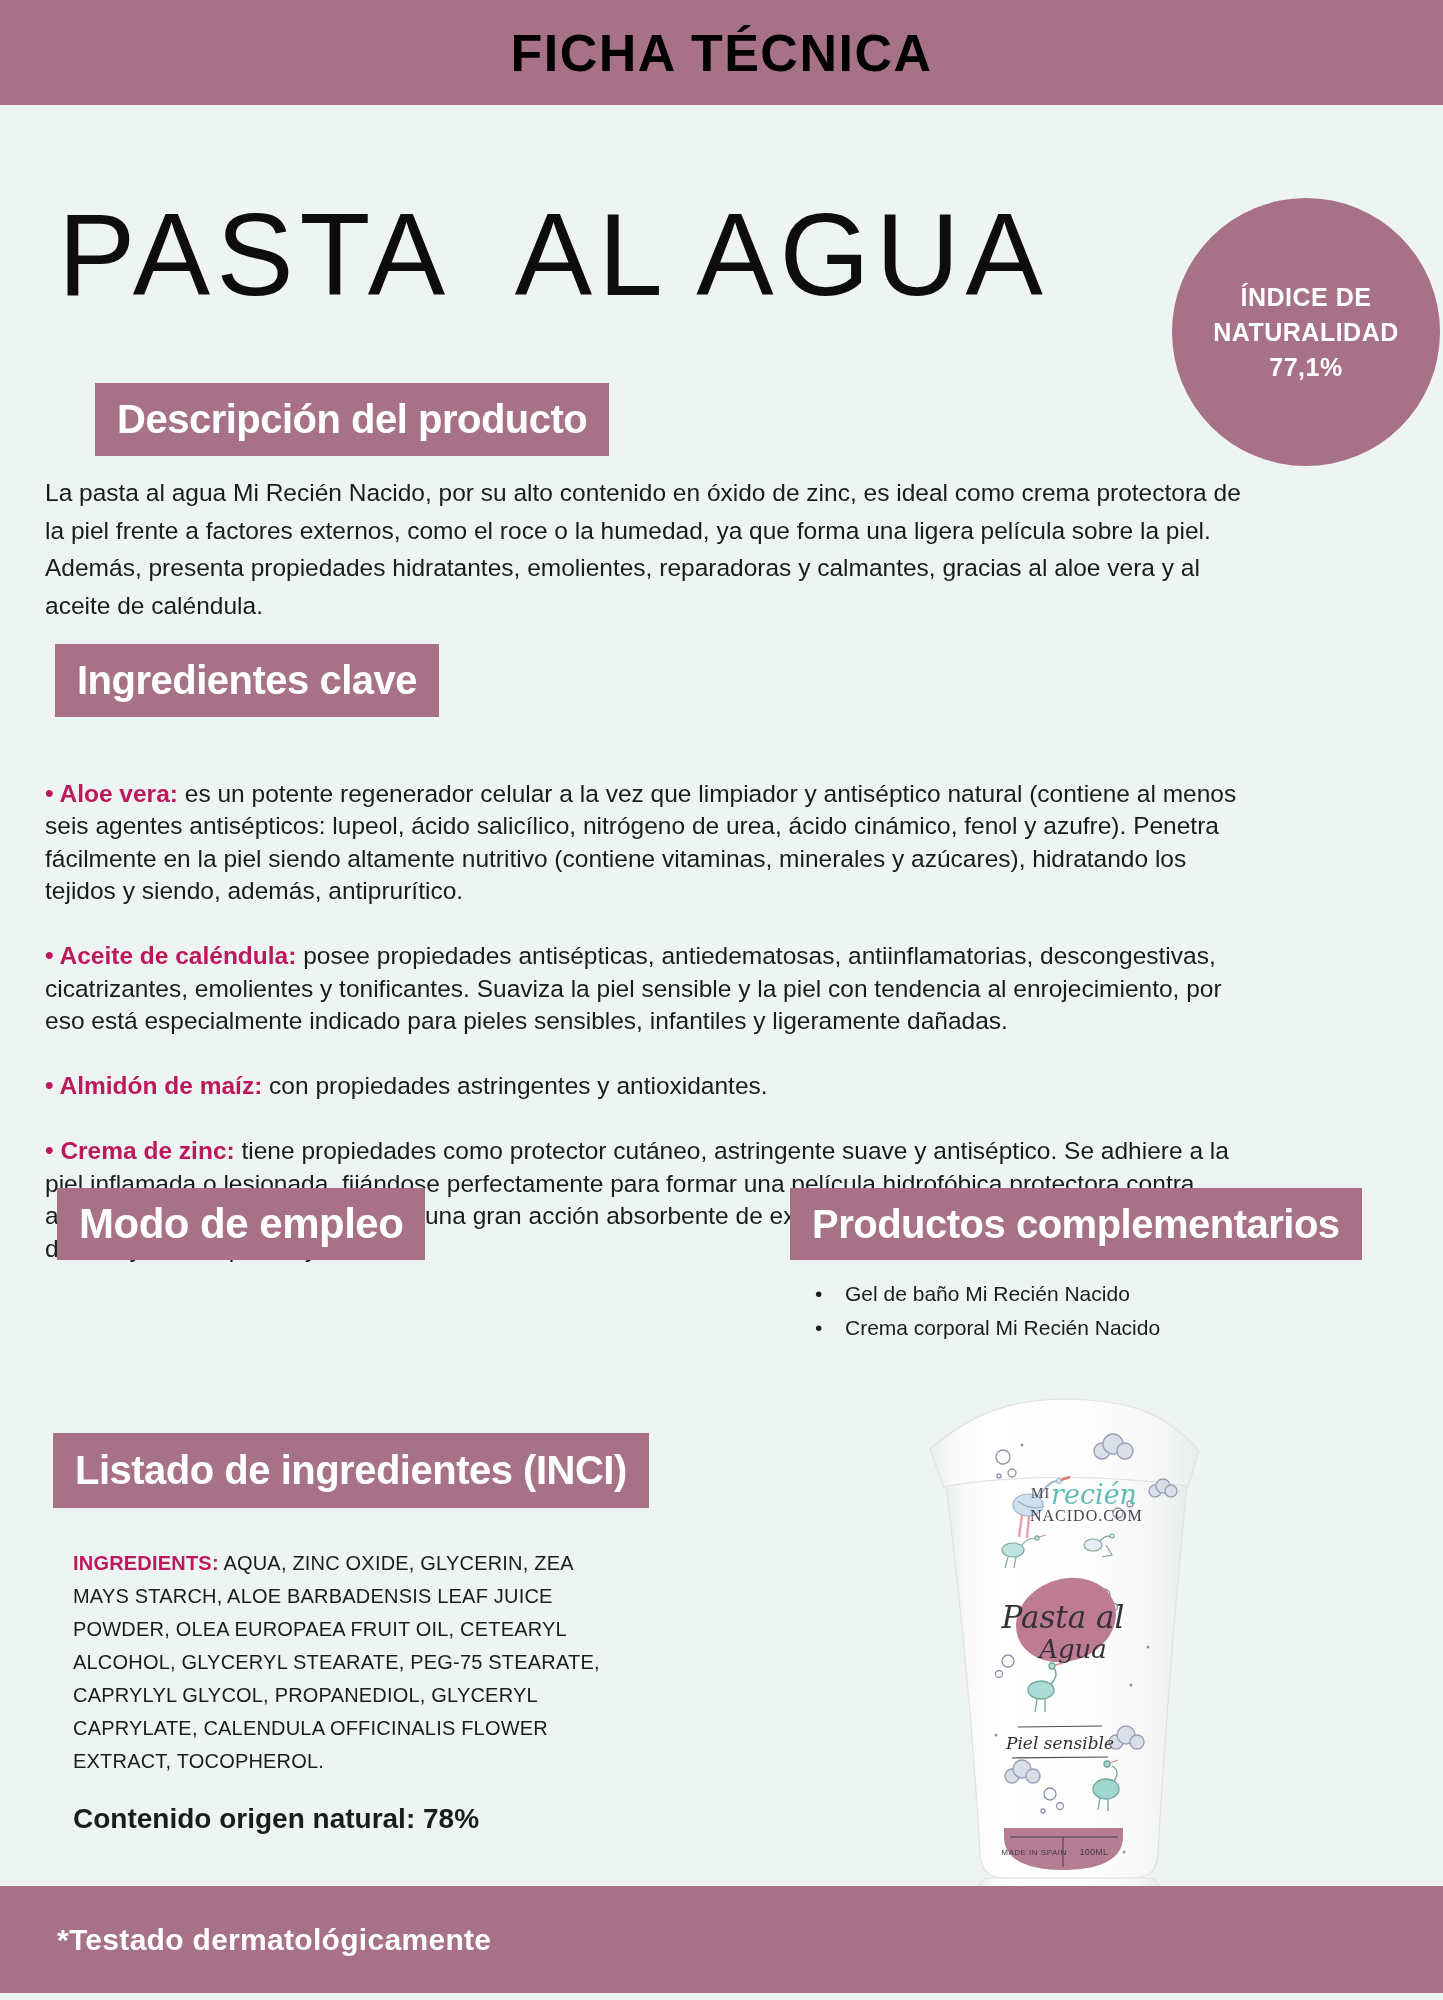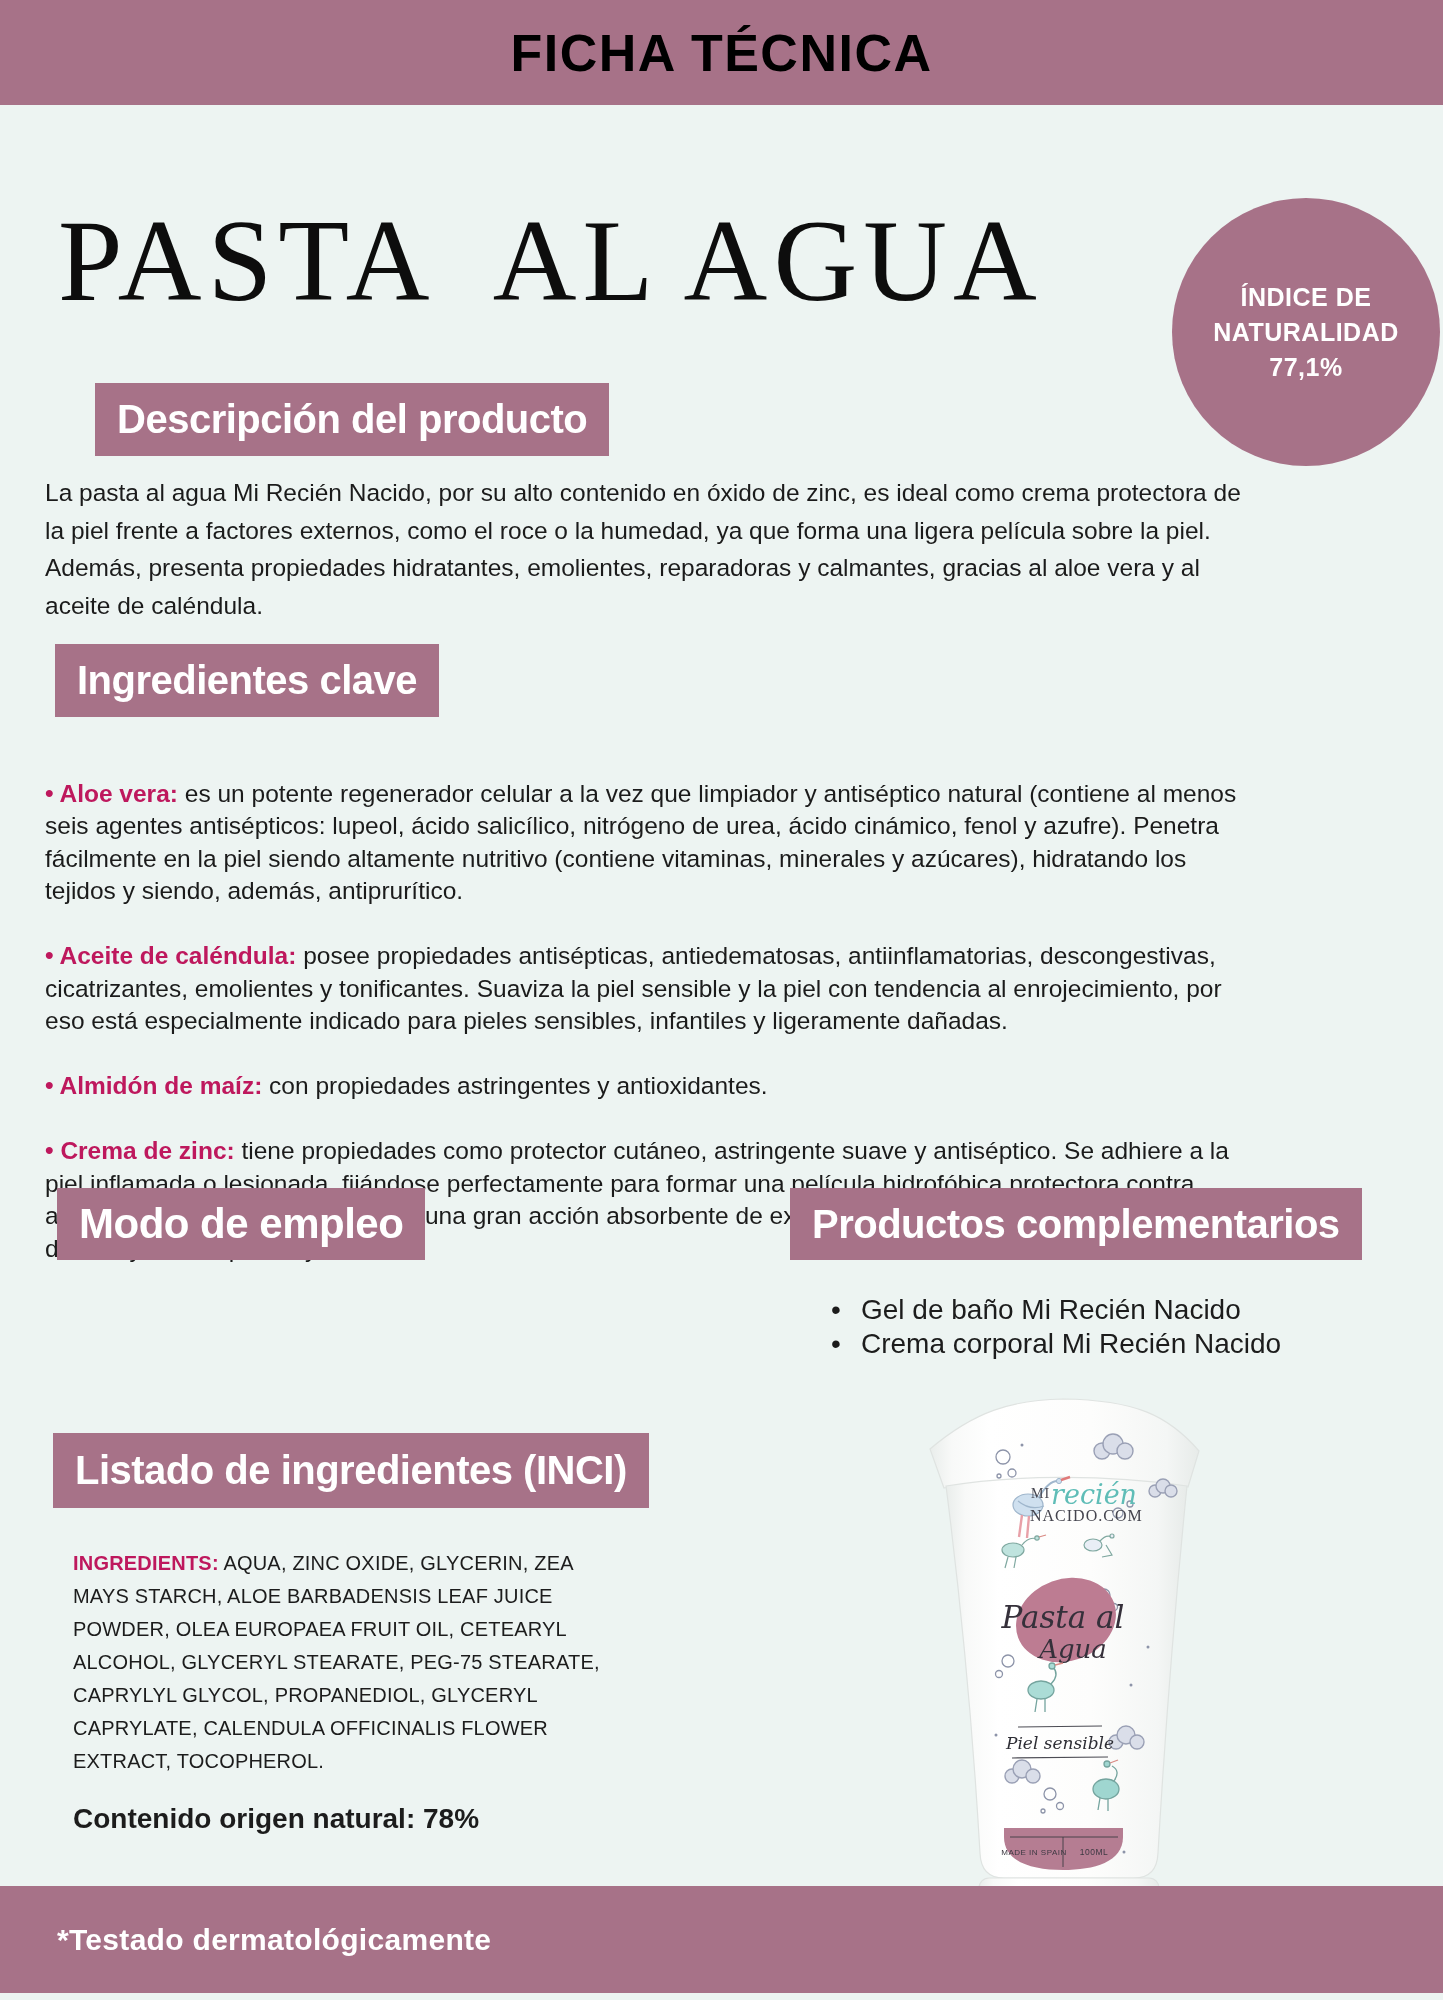--- a/index.html
+++ b/index.html
@@ -8,37 +8,37 @@
     background:#edf4f2;
     font-family:"Liberation Sans",sans-serif;
     color:#1c1c1c;
   }
   .abs{position:absolute;}
   
   .topbar{left:0;top:0;width:1443px;height:105px;background:#a77288;
     display:flex;align-items:center;justify-content:center;}
   .topbar-title{color:#000000;font-weight:bold;font-size:52px;letter-spacing:1.5px;}
   
-  .page-title{left:58px;top:203px;font-family:Liberation Serif, serif;
+  .page-title{left:58px;top:197px;font-family:Liberation Sans, sans-serif;
     font-size:116px;letter-spacing:6px;color:#0d0d0d;white-space:pre;line-height:1;}
   
   .badge{left:1172px;top:198px;width:268px;height:268px;border-radius:50%;
     background:#a77288;display:flex;align-items:center;justify-content:center;text-align:center;}
   .badge-text{color:#fff;font-weight:bold;font-size:25px;line-height:35px;white-space:pre-line;letter-spacing:.5px;}
   
   .banner{background:#a77288;color:#fff;font-weight:bold;font-size:40px;
     height:73px;line-height:73px;padding:0 22px;display:inline-block;
     letter-spacing:-.5px;white-space:nowrap;}
   
   .body-text{white-space:pre-line;font-size:24.5px;line-height:37.5px;color:#1b1b1b;}
   .ingr-list{white-space:pre-line;font-size:24.5px;line-height:32.5px;color:#1b1b1b;width:1380px;}
   .ingr-item{margin:0;}
   .lead{font-weight:bold;color:#be185d;}
   .modo-body{white-space:pre-line;font-size:26px;line-height:33px;}
-  .comp-list{list-style:none;margin:16px;padding:0;font-size:28px;}
+  .comp-list{list-style:none;margin:0;padding:0;font-size:21px;}
   .comp-list li{margin:0 0 11px 0;line-height:23px;}
   .comp-list li::before{content:"•";display:inline-block;width:30px;color:#1b1b1b;}
   .inci-body{white-space:pre-line;font-size:20px;line-height:33px;letter-spacing:.2px;width:580px;}
   .inci-natural{font-weight:bold;font-size:28px;}
   
   .footer{left:0;top:1886px;width:1443px;height:107px;background:#a77288;
     display:flex;align-items:center;}
   .footer-text{color:#fff;font-weight:bold;font-size:30px;margin-left:57px;letter-spacing:.3px;}
   svg .scripttxt{font-family:"DejaVu Serif",serif;font-style:italic;}
   svg .seriftxt{font-family:"Liberation Serif",serif;}

